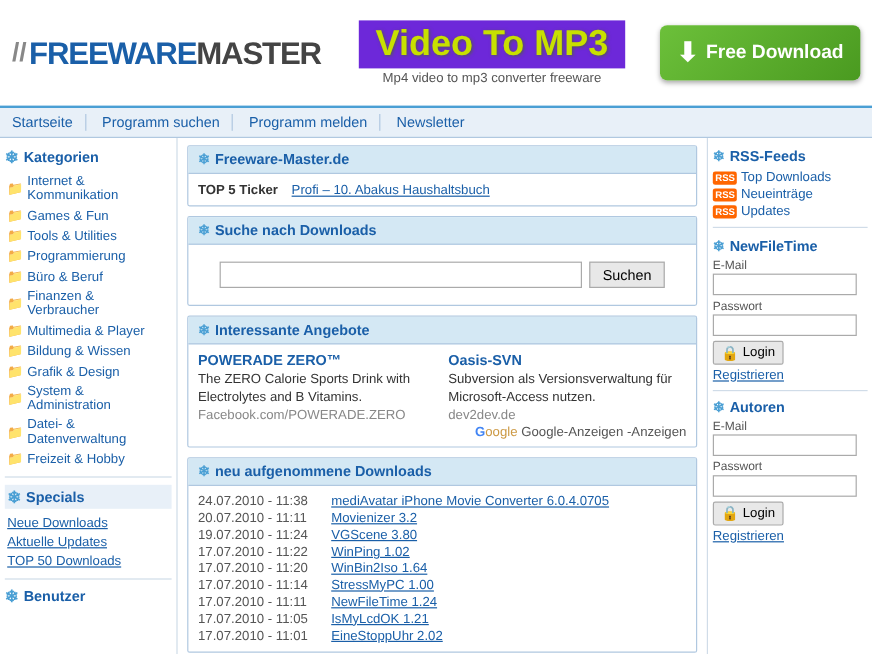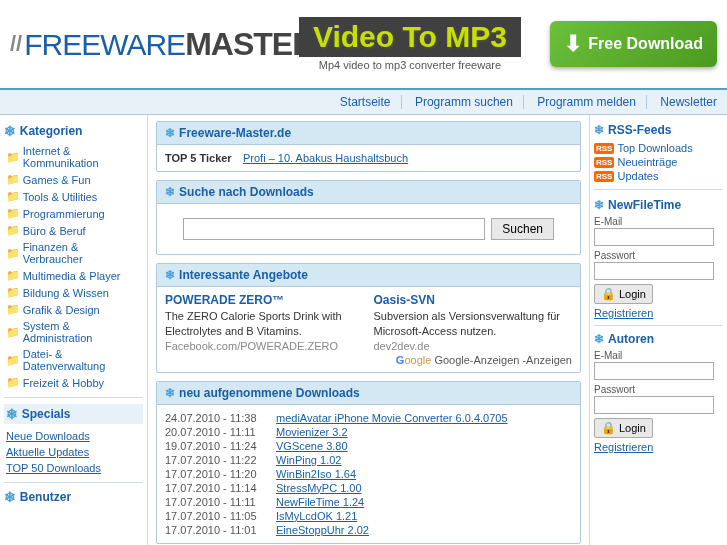--- a/index.html
+++ b/index.html
@@ -7,21 +7,21 @@
 
     
     #header { display: flex; align-items: center; background: #fff; padding: 6px 10px; border-bottom: 2px solid #4a9fd4; height: 90px; }
     #logo-area { display: flex; align-items: center; width: 270px; }
     #logo-text { font-size: 28px; font-weight: bold; color: #1a5fa8; letter-spacing: -1px; }
     #logo-text span { color: #333; }
     #ad-banner { flex: 1; text-align: center; }
     #free-download { background: #5cb85c; color: #fff; font-size: 16px; font-weight: bold; padding: 10px 16px; margin-left: 10px; border-radius: 4px; display: flex; align-items: center; gap: 6px; min-width: 130px; justify-content: center; }
 
     
-    #navbar { background: #e8f0f8; border-bottom: 1px solid #b0c8e0; text-align: right; padding: 5px 0; }
+    #navbar { background: #e8f0f8; border-bottom: 1px solid #b0c8e0; text-align: left; padding: 5px 0; }
     #navbar a { color: #1a5fa8; text-decoration: none; font-size: 12px; padding: 0 10px; border-right: 1px solid #b0c8e0; }
     #navbar a:last-child { border-right: none; }
 
     
     #main { display: flex; background: #fff; }
 
     
     #sidebar-left { width: 148px; min-width: 148px; padding: 8px 4px; border-right: 1px solid #d0dce8; }
     .sidebar-section-title { color: #1a5fa8; font-weight: bold; font-size: 12px; margin-bottom: 4px; display: flex; align-items: center; gap: 4px; }
     .sidebar-snowflake { color: #4a9fd4; font-size: 14px; }
@@ -73,25 +73,25 @@
     .right-divider { border: none; border-top: 1px solid #d0dce8; margin: 6px 0; }
     .autoren-title { color: #1a5fa8; font-weight: bold; font-size: 12px; margin-bottom: 4px; display: flex; align-items: center; gap: 4px; }
   </style>
 </head>
 <body>
 
 <div id="header">
   <div id="logo-area">
     <span style="color:#888; font-size:22px; margin-right:2px; font-weight:bold;">//</span>
     <span id="logo-text" style="cursor:pointer;">
-      <span style="color:#1a5fa8; font-size:30px; font-weight:400; letter-spacing:-1px;">FREEWARE</span><span style="color:#444; font-size:32px; font-weight:900; letter-spacing:-1px;">MASTER</span>
+      <span style="color:#1a5fa8; font-size:26px; font-weight:700; letter-spacing:-1px;">FREEWARE</span><span style="color:#444; font-size:26px; font-weight:900; letter-spacing:-1px;">MASTER</span>
     </span>
   </div>
   <div id="ad-banner" style="flex:1; text-align:center; cursor:pointer;">
-    <div style="font-size:30px; font-weight:bold; color:#c8e000; text-shadow: 1px 1px 3px #555; background:#404040; display:inline-block; padding:2px 14px; line-height:1.2;">Video To MP3</div>
+    <div style="font-size:30px; font-weight:bold; color:#c8e000; text-shadow: 1px 1px 3px #555; background:#6d28d9; display:inline-block; padding:2px 14px; line-height:1.2;">Video To MP3</div>
     <div style="font-size:11px; color:#555; margin-top:2px;">Mp4 video to mp3 converter freeware</div>
   </div>
   <div id="free-download" style="background:linear-gradient(135deg,#6cc03a,#4a9a20); color:#fff; font-size:16px; font-weight:bold; padding:10px 14px; margin-left:10px; border-radius:6px; display:flex; align-items:center; gap:6px; min-width:130px; justify-content:center; cursor:pointer; box-shadow: 0 2px 4px #aaa;">
     <span style="font-size:22px;">⬇</span>
     <span>Free Download</span>
   </div>
 </div>
 
 <div id="navbar">
   <a href="#">Startseite</a>

